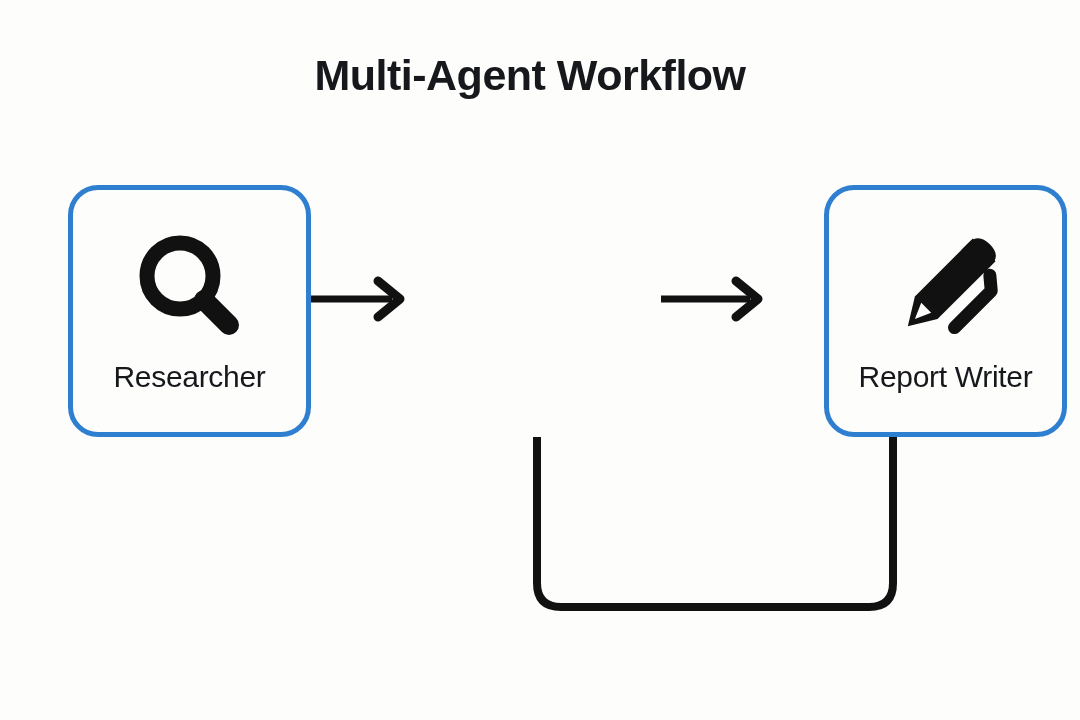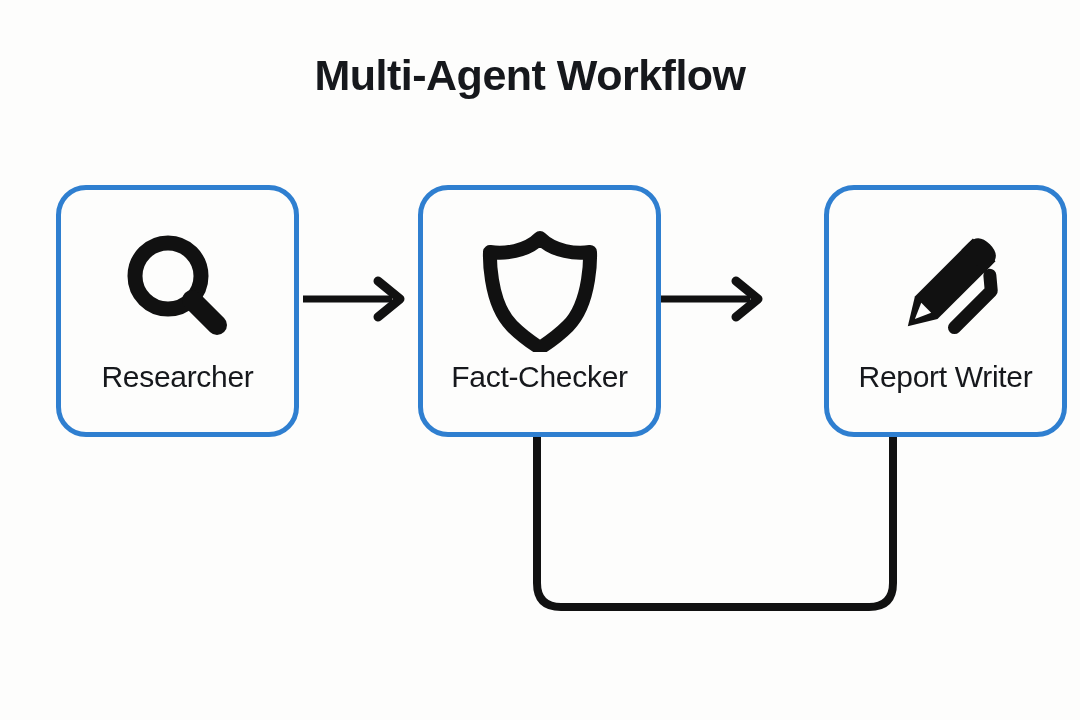--- a/index.html
+++ b/index.html
@@ -51,21 +51,21 @@
     height: 252px;
     box-sizing: border-box;
     border: 5px solid #2f7fd0;
     border-radius: 30px;
     background: #fdfdfc;
     display: flex;
     flex-direction: column;
     align-items: center;
     justify-content: flex-start;
   }
-  .card-1 { left: 56px; }
+  .card-1 { left: 68px; }
   .card-2 { left: 418px; }
   .card-3 { left: 776px; margin-left: 48px; }
 
   .card-icon {
     margin-top: 34px;
     height: 128px;
     width: 128px;
     display: flex;
     align-items: center;
     justify-content: center;
@@ -111,34 +111,20 @@
   <div class="card card-1">
     <div class="card-icon">
       <svg width="128" height="128" viewBox="0 0 128 128">
         <circle cx="54" cy="52" r="33" fill="none" stroke="#111111" stroke-width="15"></circle>
         <line x1="78" y1="76" x2="103" y2="101" stroke="#111111" stroke-width="20" stroke-linecap="round"></line>
       </svg>
     </div>
     <div class="card-label">Researcher</div>
   </div>
 
-  <div class="card card-2">
-    <div class="card-icon">
-      <svg width="128" height="128" viewBox="0 0 128 128">
-        <path d="M 64 14
-                 C 50 28 28 30 14 28
-                 C 14 28 12 78 36 102
-                 C 48 114 58 120 64 124
-                 C 70 120 80 114 92 102
-                 C 116 78 114 28 114 28
-                 C 100 30 78 28 64 14 Z" fill="none" stroke="#111111" stroke-width="14" stroke-linejoin="round"></path>
-      </svg>
-    </div>
-    <div class="card-label">Fact-Checker</div>
-  </div>
 
   <div class="card card-3">
     <div class="card-icon">
       <svg width="128" height="128" viewBox="0 0 128 128">
         <g transform="rotate(45 64 64)">
 
           <path d="M 48 10
                    L 80 10
                    L 80 92
                    L 64 118

